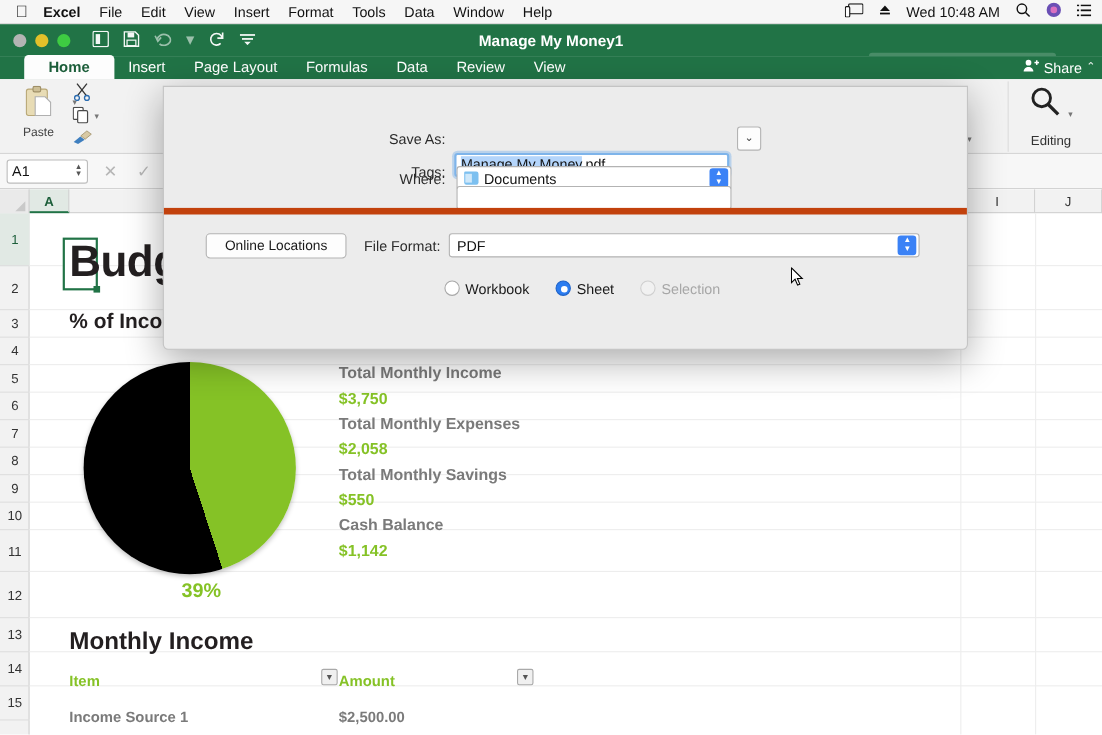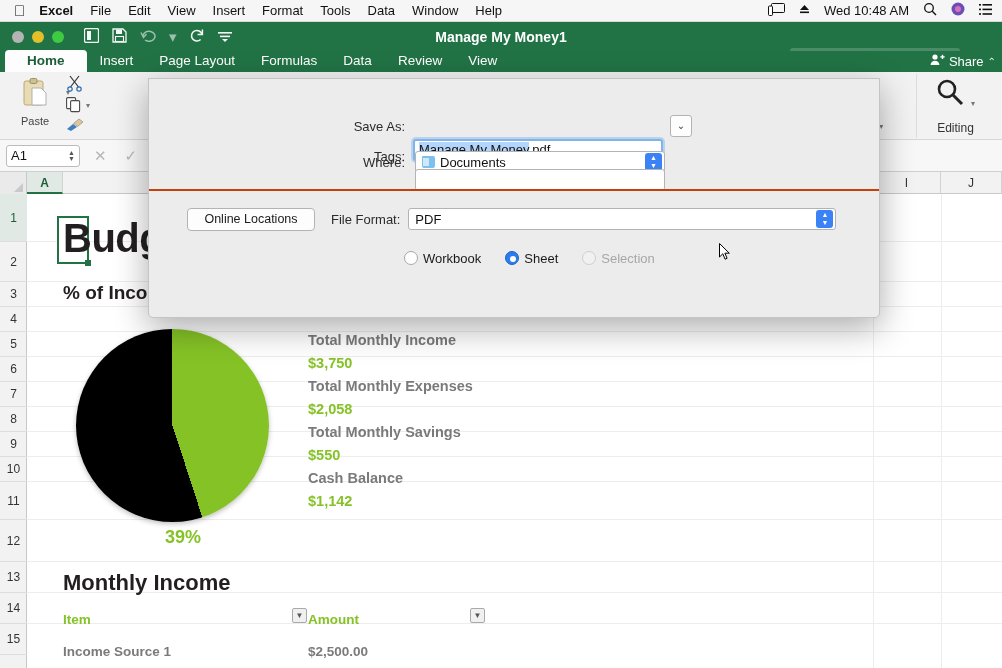--- a/index.html
+++ b/index.html
@@ -49,21 +49,21 @@
   .smiley { position: absolute; right: 4px; top: 26px; color: #fff; font-size: 18px; line-height: 21px; }
 
   
   .tabs {
     position: absolute; left: 0; top: 51px; width: 1002px; height: 21px;
     background: #217346; display: flex; align-items: flex-end; font-size: 13.5px;
   }
   .tab { color: #fff; padding: 3px 13px 4px 13px; white-space: nowrap; }
   .tab.active {
     background: #fdfdfd; color: #1c5e3a; font-weight: bold;
-    border-radius: 4px 4px 0 0; margin-left: 5px; padding: 3px 22px 4px 22px;
+    border-radius: 4px 4px 0 0; margin-left: 22px; padding: 3px 22px 4px 22px;
   }
   .share {
     margin-left: auto; color: #fff; font-size: 13px; display: flex;
     align-items: center; gap: 4px; padding: 0 6px 3px 0;
   }
   .share .caret { font-size: 10px; opacity: .9; }
 
   
   .ribbon {
     position: absolute; left: 0; top: 72px; width: 1002px; height: 68px;
@@ -194,21 +194,21 @@
     height: 22px; background: #fff; border: 1px solid #b3b3b3; border-radius: 3px;
     display: flex; align-items: center; padding: 0 2px 0 6px; font-size: 13px; color: #111;
   }
   .popup .stepper {
     margin-left: auto; width: 17px; height: 18px; background: #3b82f6; border-radius: 3px;
     color: #fff; font-size: 7px; line-height: 8px; text-align: center; padding-top: 1px;
   }
   .folder-ic { width: 13px; height: 12px; background: #7cc0f0; border-radius: 1px 2px 2px 2px; margin-right: 5px; position: relative; }
   .folder-ic::before { content: ''; position: absolute; left: 1px; top: 2px; width: 6px; height: 8px; background: #cfe8fa; }
 
-  .dlg-mid { position: relative; height: 88px; border-top: 2px solid #c2410c; }
+  .dlg-mid { position: relative; height: 88px; border-top: 6px solid #c2410c; }
   .olbtn {
     position: absolute; left: 38px; top: 17px; width: 128px; height: 23px;
     background: #fdfdfd; border: 1px solid #b3b3b3; border-radius: 4px;
     font-size: 12.5px; color: #1a1a1a; text-align: center; line-height: 21px;
   }
   .ffrow { position: absolute; left: 182px; top: 17px; display: flex; align-items: center; }
   .radios { position: absolute; left: 255px; top: 60px; display: flex; align-items: center; gap: 24px; }
   .radio { display: flex; gap: 5px; font-size: 13px; color: #1a1a1a; }
   .rc { width: 14px; height: 14px; border-radius: 50%; background: #fff; border: 1px solid #a8a8a8; }
   .rc.on { background: #2b7cf0; border-color: #1f63c9; position: relative; }

